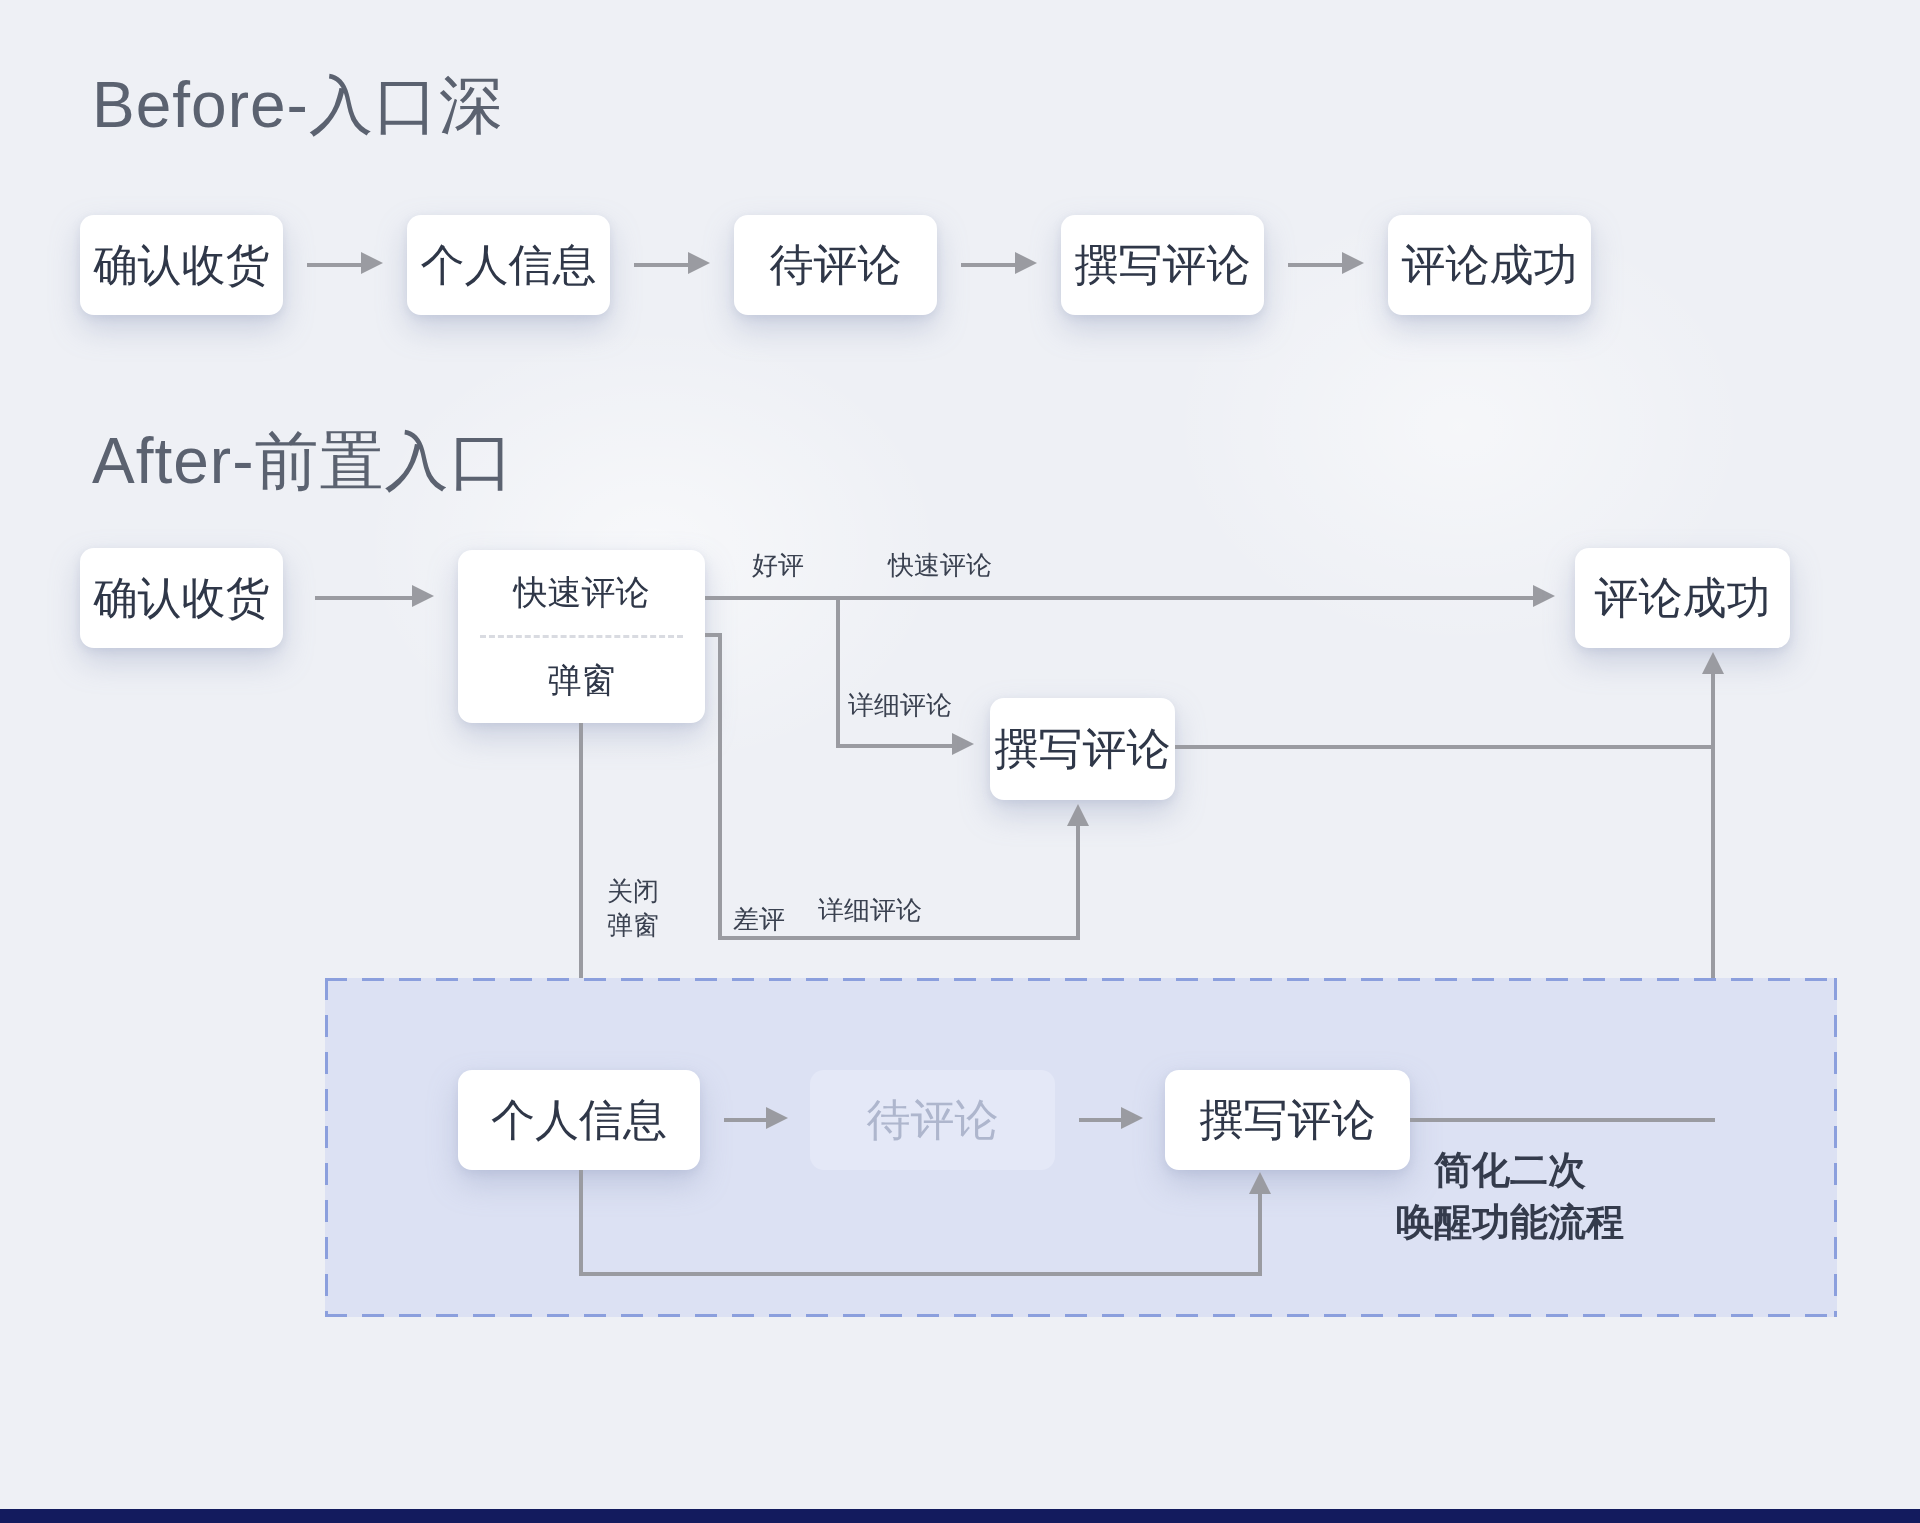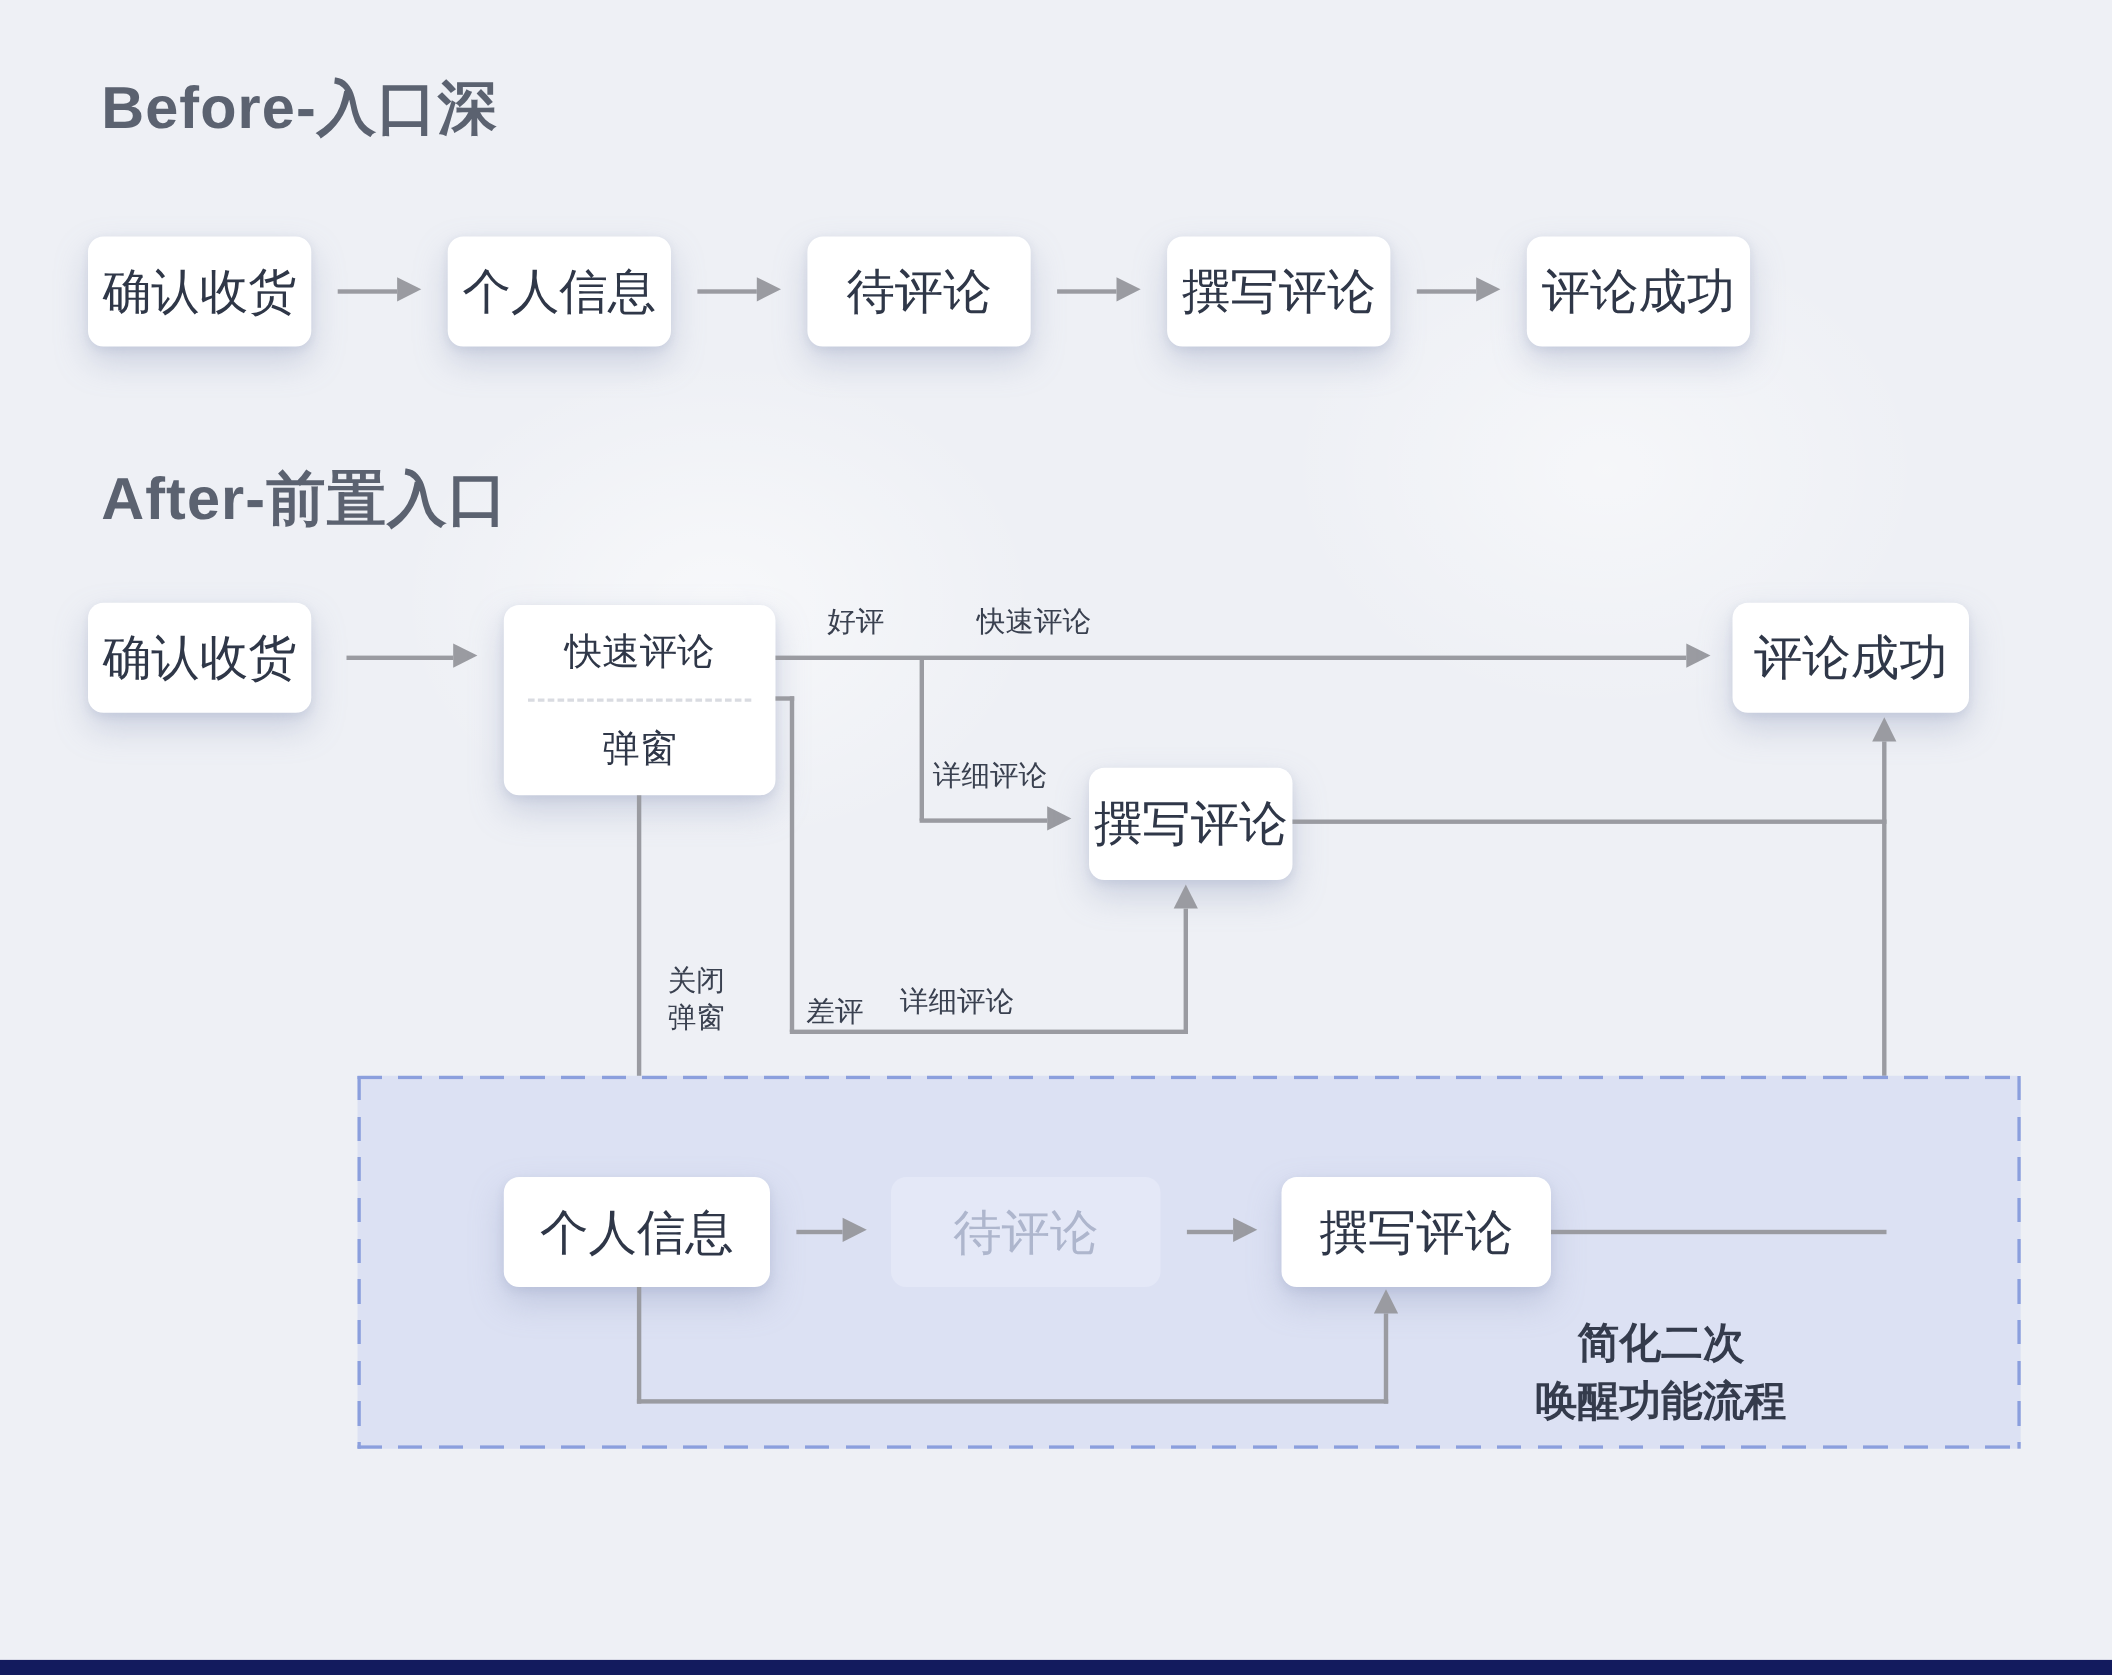--- a/index.html
+++ b/index.html
@@ -4,21 +4,21 @@
 <style>
   html,body{margin:0;padding:0;}
   body{font-family:"Liberation Sans","DejaVu Sans",sans-serif;}
   .stage{
     position:relative;width:1920px;height:1523px;overflow:hidden;
     background:
       radial-gradient(420px 320px at 34% 36%, rgba(255,255,255,.55), rgba(255,255,255,0) 70%),
       radial-gradient(420px 320px at 76% 28%, rgba(255,255,255,.45), rgba(255,255,255,0) 70%),
       #eef0f5;
   }
-  .title{position:absolute;font-size:54px;font-weight:700;color:#5b6270;letter-spacing:1px;}
+  .title{position:absolute;font-size:64px;font-weight:400;color:#5b6270;letter-spacing:1px;}
   .node{
     position:absolute;background:#ffffff;border-radius:14px;
     box-shadow:0 14px 30px rgba(141,152,185,.35),0 3px 8px rgba(141,152,185,.18);
     display:flex;align-items:center;justify-content:center;
     font-size:44px;color:#2f3748;white-space:nowrap;
   }
   .node.ghost{
     background:#e4e8f7;box-shadow:none;color:#aeb6cd;
   }
   .popup{
@@ -36,21 +36,21 @@
   .ar-d{border-width:22px 11px 0 11px;border-color:#9a9ba1 transparent transparent transparent;}
   .ar-u{border-width:0 11px 22px 11px;border-color:transparent transparent #9a9ba1 transparent;}
   .lbl{position:absolute;font-size:26px;color:#3a4150;white-space:nowrap;}
   .panel{
     position:absolute;left:325px;top:978px;width:1512px;height:339px;
     background:#dce1f3;border-radius:4px;
   }
   .dash-h{position:absolute;height:3px;background:repeating-linear-gradient(90deg,#8b9fdd 0 22px,rgba(0,0,0,0) 22px 37px);}
   .dash-v{position:absolute;width:3px;background:repeating-linear-gradient(180deg,#8b9fdd 0 22px,rgba(0,0,0,0) 22px 37px);}
   .caption{
-    position:absolute;left:1320px;top:1196px;width:380px;text-align:center;
+    position:absolute;left:1320px;top:1144px;width:380px;text-align:center;
     font-size:38px;line-height:52px;font-weight:700;color:#343b4c;
   }
   .footer{
     position:absolute;left:560px;top:1402px;width:520px;text-align:center;
     font-size:38px;color:#b4b8c3;letter-spacing:2px;
   }
   .bottom-bar{position:absolute;left:0;top:1509px;width:1920px;height:14px;background:#131b5e;}
 </style>
 </head>
 <body>

